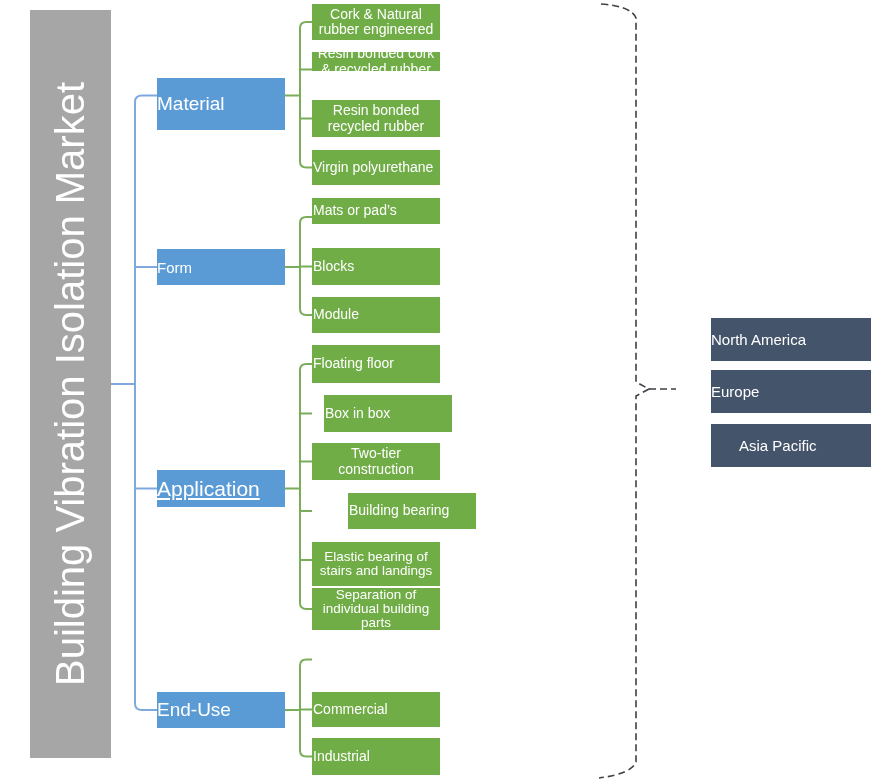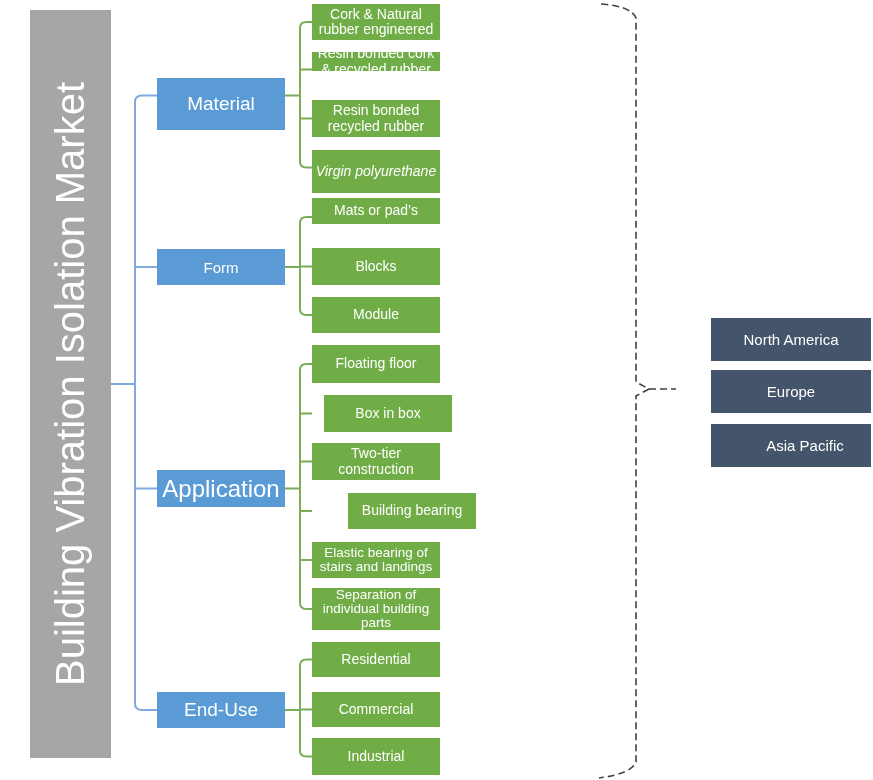--- a/index.html
+++ b/index.html
@@ -13,40 +13,40 @@
     background:#a6a6a6;display:flex;align-items:center;justify-content:center;
   }
   .banner .vtext{
     writing-mode:vertical-rl;transform:rotate(180deg);
     color:#ffffff;font-size:40px;font-weight:400;white-space:nowrap;letter-spacing:0;
   }
   
   .connectors{position:absolute;left:0;top:0;width:873px;height:780px;}
   
   .node{
-    position:absolute;display:flex;align-items:center;justify-content:center;
+    position:absolute;display:flex;align-items:center;justify-content:flex-start;
     text-align:center;color:#ffffff;box-sizing:border-box;
   }
   .cat{background:#5b9bd5;left:157px;width:128px;}
   .cat-material{top:78px;height:52px;font-size:19px;}
   .cat-form{top:249px;height:36px;font-size:15px;}
-  .cat-application{top:470px;height:37px;font-size:24px;}
+  .cat-application{top:470px;height:37px;font-size:21px;text-decoration:underline;}
   .cat-enduse{top:692px;height:36px;font-size:19px;}
   .leaf{
     background:#70ad47;left:312px;width:128px;font-size:14px;line-height:1.08;
     padding:0 1px;
   }
   .leaf.small{font-size:13.5px;line-height:1.05;}
   .leaf.nowrap{white-space:nowrap;}
   .l0{top:4px;height:36px;}   .l1{top:52px;height:19px;}
-  .l2{top:100px;height:37px;} .l3{top:150px;height:43px;font-style:italic;}
+  .l2{top:100px;height:37px;} .l3{top:150px;height:35px;}
   .l4{top:198px;height:26px;} .l5{top:248px;height:37px;}
   .l6{top:297px;height:36px;} .l7{top:345px;height:38px;}
   .l8{top:395px;height:37px;margin-left:12px;} .l9{top:443px;height:37px;}
-  .l10{top:493px;height:36px;margin-left:36px;}.l11{top:542px;height:36px;}
+  .l10{top:493px;height:36px;margin-left:36px;}.l11{top:542px;height:44px;}
   .l12{top:588px;height:42px;}.l13{top:642px;height:35px;}
   .l14{top:692px;height:35px;}.l15{top:738px;height:37px;}
   .region{
     background:#44546a;left:711px;width:160px;height:43px;font-size:15px;
   }
   .r0{top:318px;} .r1{top:370px;} .r2{top:424px;padding-left:28px;}
 </style>
 </head>
 <body>
 
@@ -142,23 +142,20 @@
   <div class="node leaf l10 nowrap">
     <span>Building bearing</span>
   </div>
   <div class="node leaf l11 small">
     <span>Elastic bearing of stairs and landings</span>
   </div>
   <div class="node leaf l12 small">
     <span>Separation of individual building parts</span>
   </div>
 
-  <div class="node leaf l13 nowrap">
-    <span>Residential</span>
-  </div>
   <div class="node leaf l14 nowrap">
     <span>Commercial</span>
   </div>
   <div class="node region r0">
     <span>North America</span>
   </div>
 
   <div class="node leaf l15 nowrap">
     <span>Industrial</span>
   </div>

